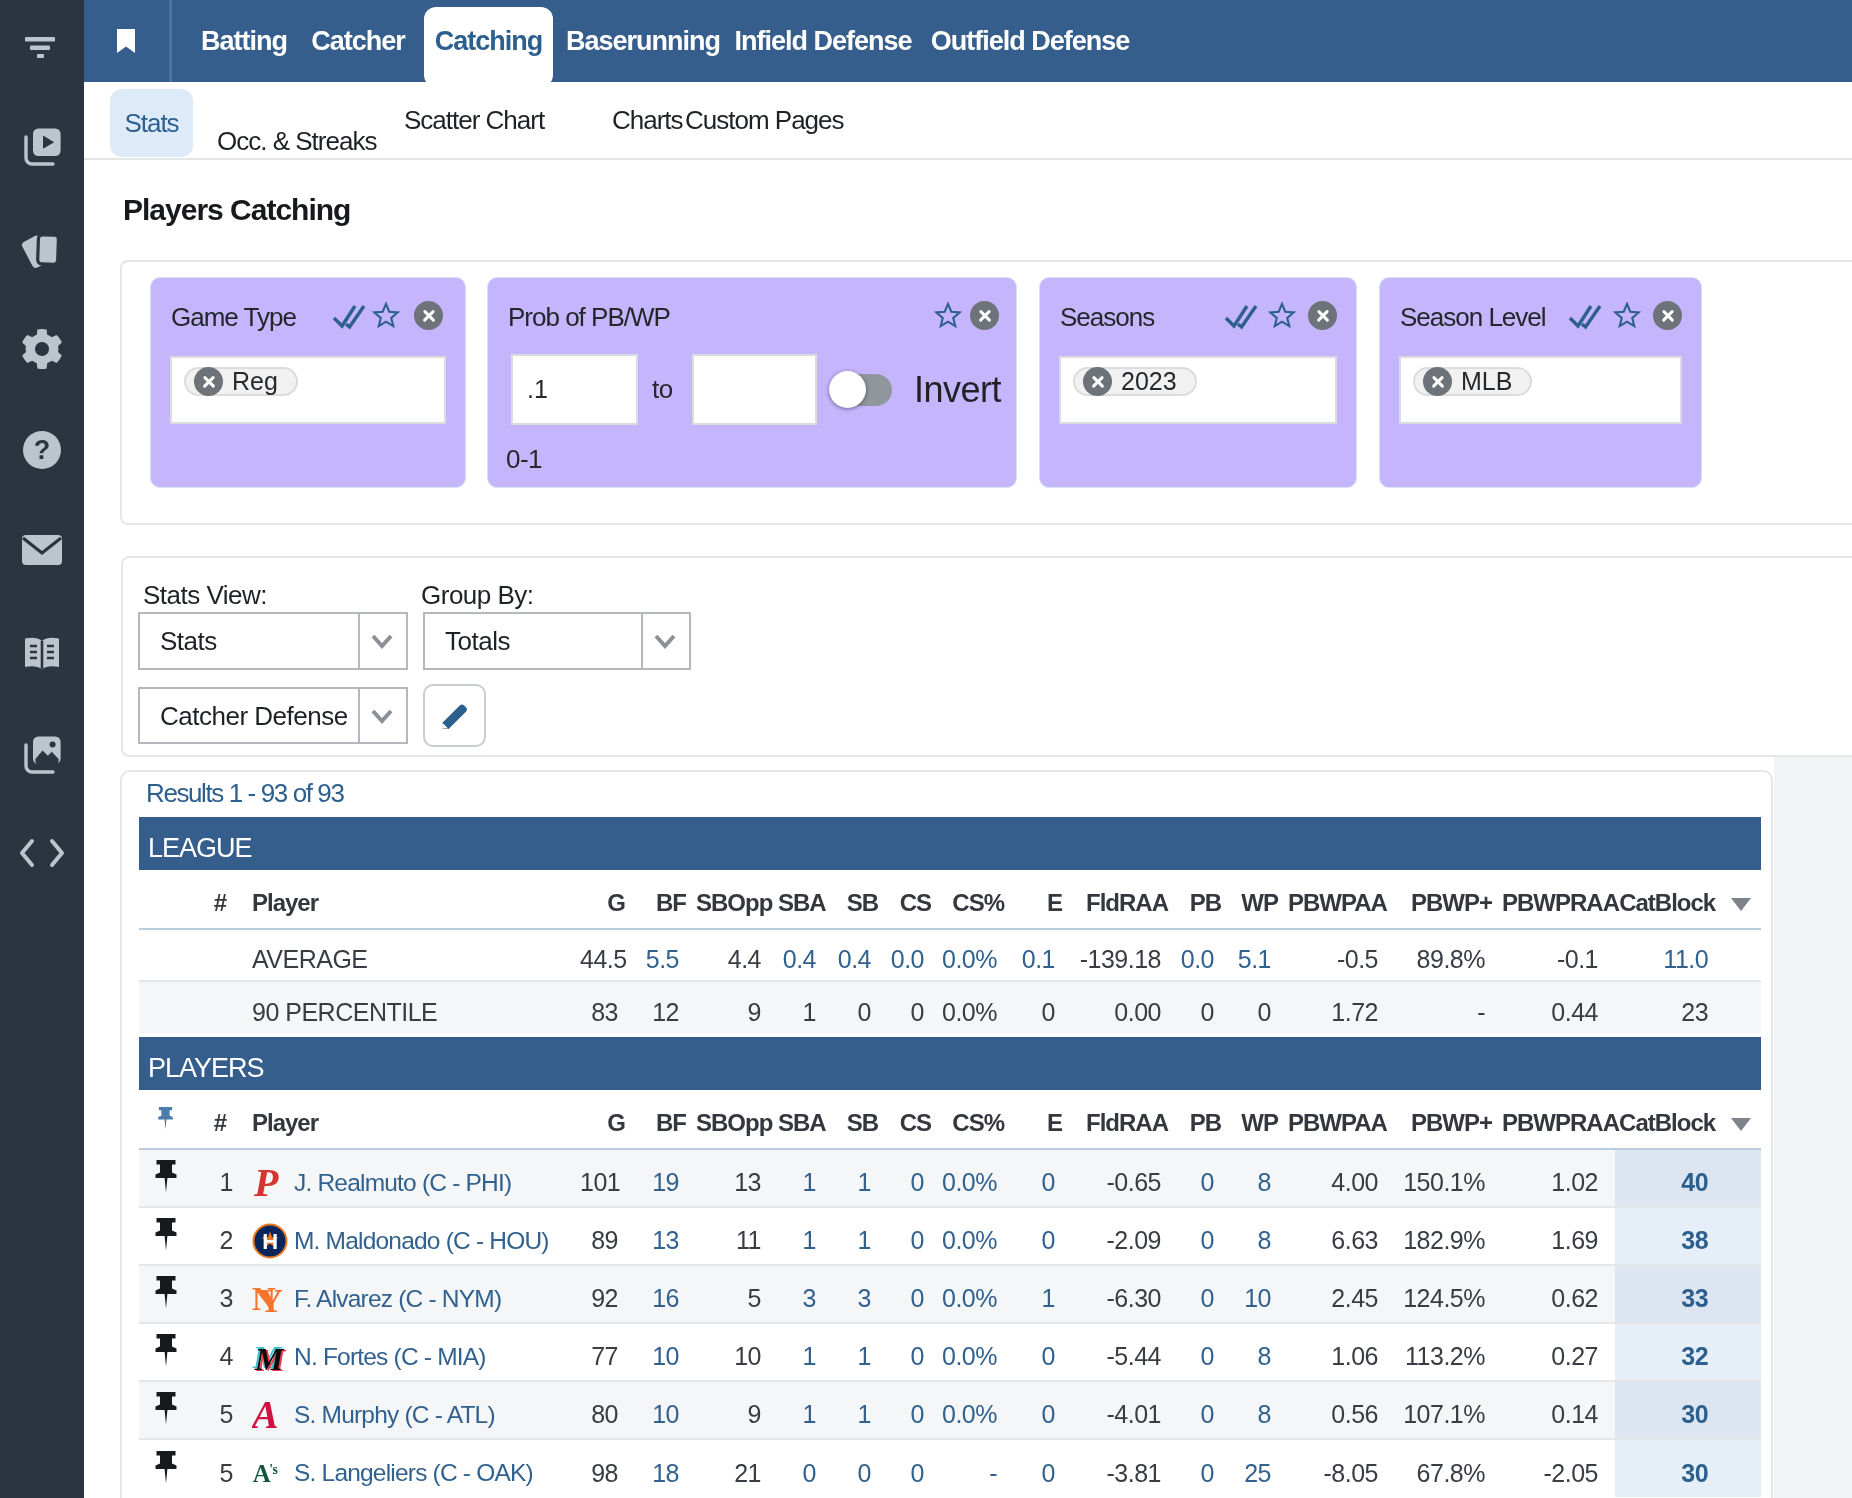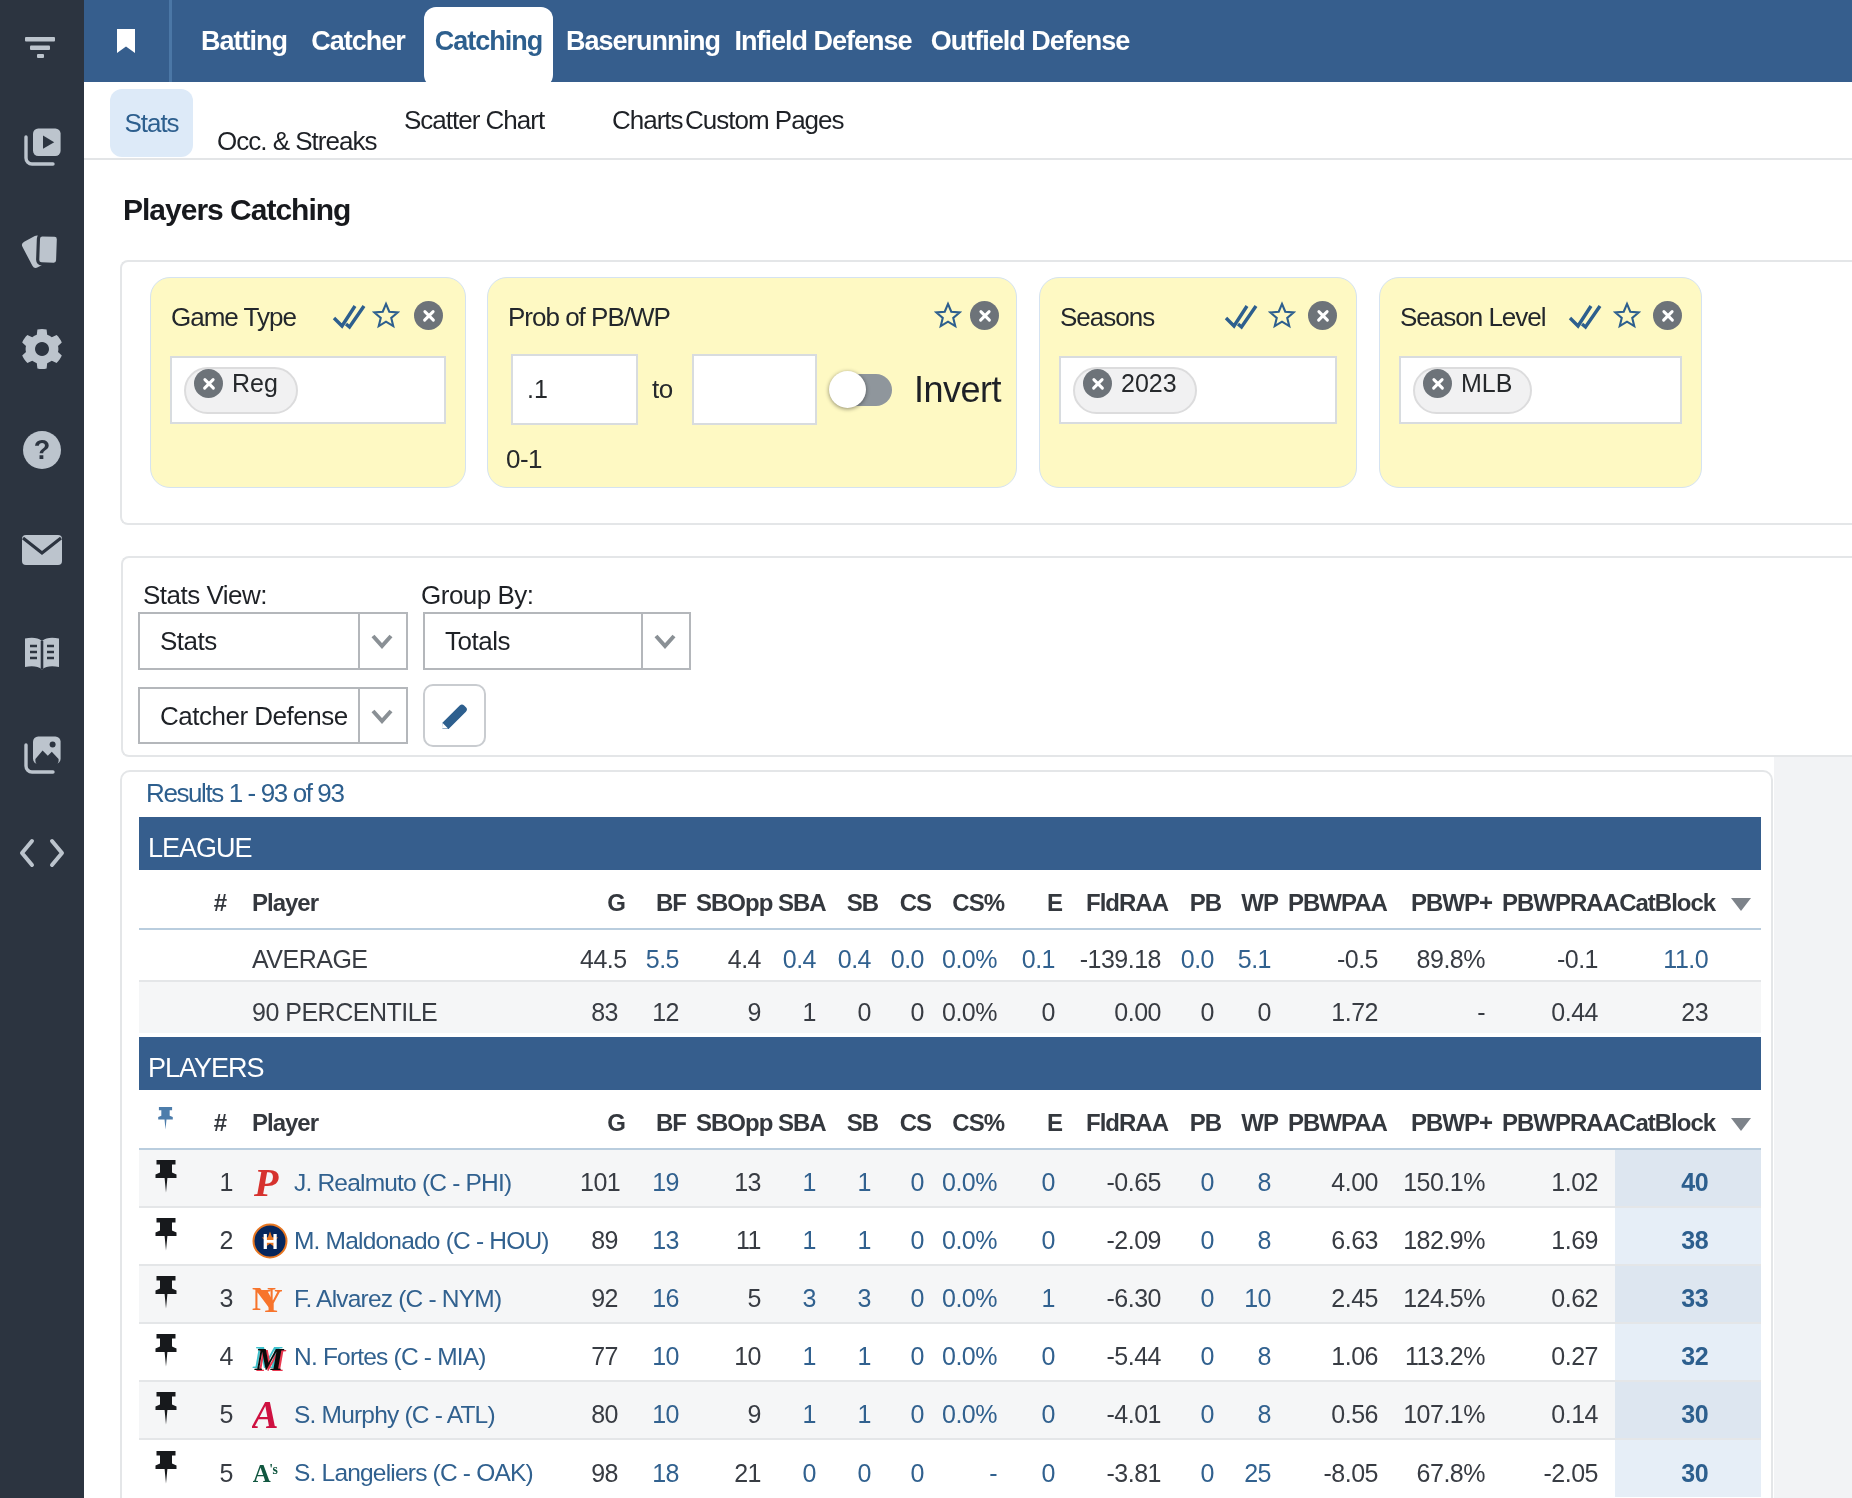--- a/index.html
+++ b/index.html
@@ -21,24 +21,24 @@
 
 #subnav { position:absolute; left:84px; top:82px; right:0; height:78px; background:#ffffff; border-bottom:2px solid #e3e5e7; }
 #subnav .item { position:absolute; top:0; height:76px; line-height:76px; color:#1e2126; font-size:26px; letter-spacing:-1px; white-space:nowrap; }
 #subnav .active { position:absolute; left:26px; width:83px; top:7px; height:68px; line-height:68px; background:#ddeaf8; color:#2d5f8e; border-radius:12px; text-align:center; font-size:26px; letter-spacing:-1px; }
 
 
 #pagetitle { position:absolute; left:123px; top:193px; font-size:30px; font-weight:700; letter-spacing:-1px; color:#17191d; }
 
 
 #filters { position:absolute; left:120px; top:260px; width:1760px; height:265px; background:#fff; border:2px solid #e4e6e8; border-radius:8px 0 0 8px; border-right:none; }
-.fcard { position:absolute; top:15px; height:211px; background:#fef9c3; border:1px solid #d5e3f1; border-radius:20px; }
+.fcard { position:absolute; top:15px; height:211px; background:#c4b5fd; border:1px solid #d5e3f1; border-radius:10px; }
 .fcard .ftitle { position:absolute; left:20px; top:24px; font-size:26px; letter-spacing:-1px; color:#23272c; }
 .fcard .finput { position:absolute; left:19px; right:19px; top:78px; height:68px; background:#fff; border:2px solid #d8dcdf; }
-.chip { position:absolute; top:9px; left:12px; height:47px; background:#f1f1f2; border:2px solid #dcdcdd; border-radius:24px; display:flex; padding:0 18px 0 8px; }
+.chip { position:absolute; top:9px; left:12px; height:29px; background:#f1f1f2; border:2px solid #dcdcdd; border-radius:24px; display:flex; align-items:center; padding:0 18px 0 8px; }
 .chip .xc { width:29px; height:29px; border-radius:50%; background:#6d7379; margin-right:9px; position:relative; flex:none; }
 .chip span { font-size:25px; color:#26292c; }
 .xc:before, .xc:after, .gx:before, .gx:after { content:""; position:absolute; left:50%; top:50%; width:15px; height:3.4px; background:#fff; border-radius:2px; }
 .xc:before, .gx:before { transform:translate(-50%,-50%) rotate(45deg); }
 .xc:after, .gx:after { transform:translate(-50%,-50%) rotate(-45deg); }
 .gx { position:absolute; width:29px; height:29px; border-radius:50%; background:#6d7379; }
 .hicon { position:absolute; top:23px; }
 
 
 #statsview { position:absolute; left:121px; top:556px; width:1759px; height:201px; background:#fff; border:2px solid #e4e6e8; border-radius:8px 0 0 8px; border-right:none; }

